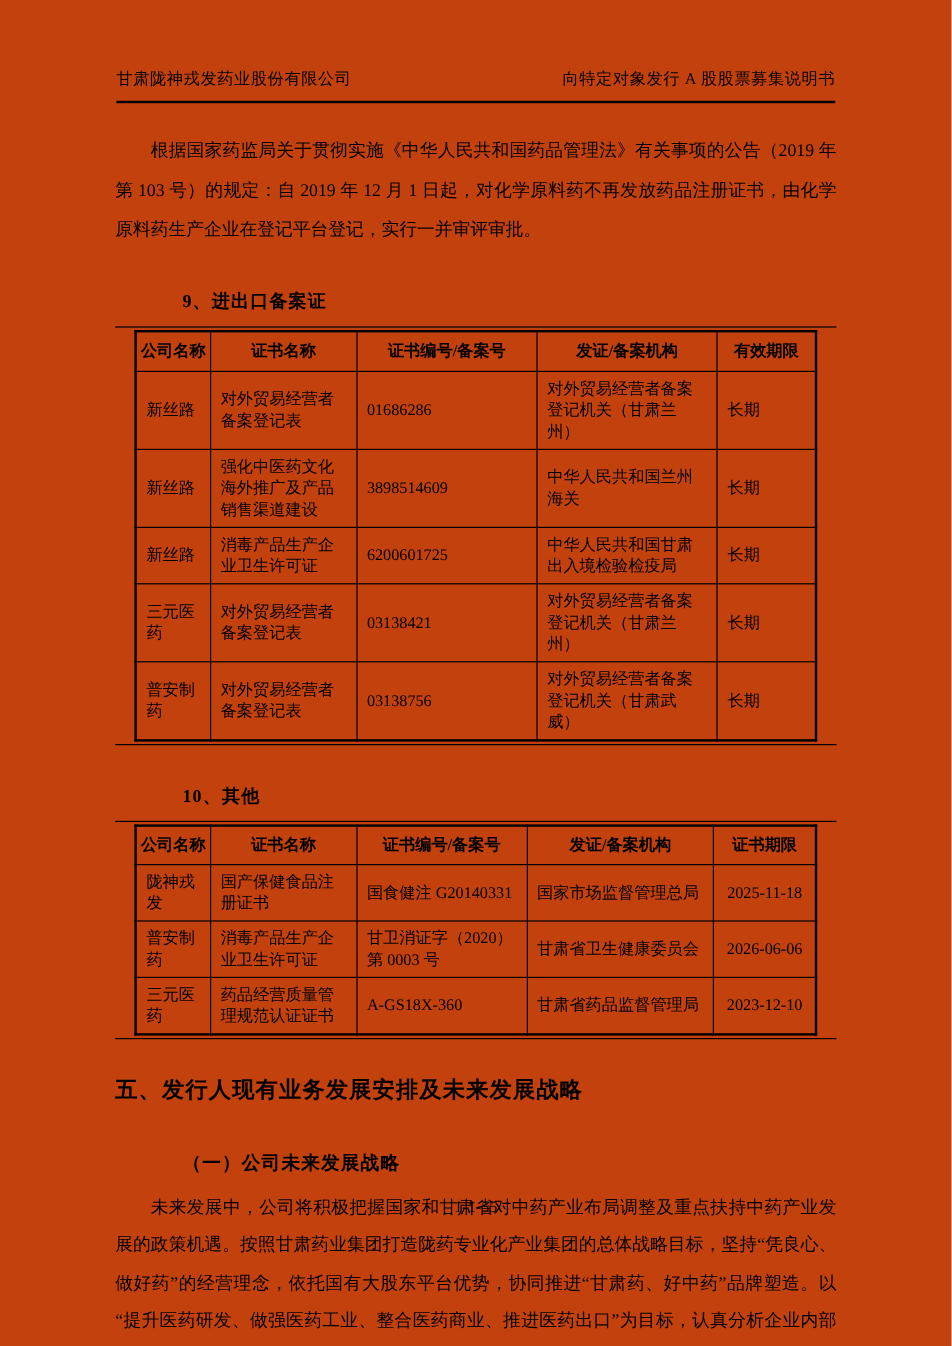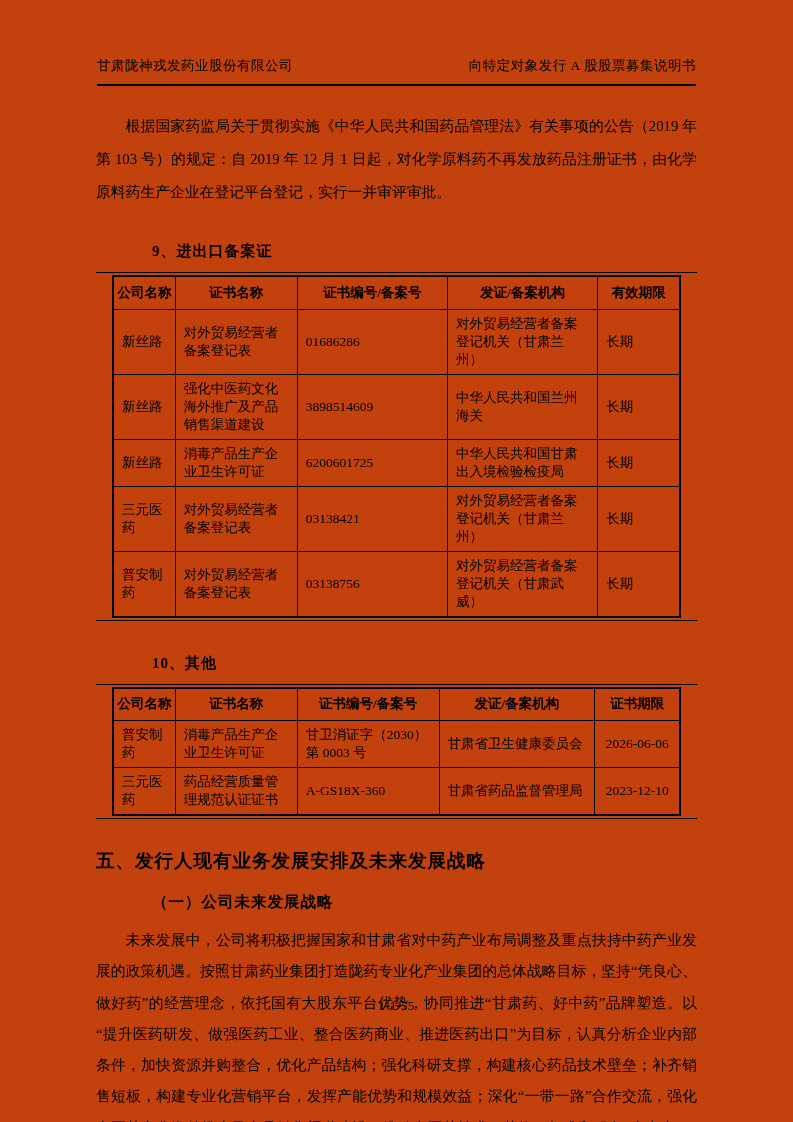--- a/index.html
+++ b/index.html
@@ -51,21 +51,21 @@
   .h-chapter {
     font-size: 18.5px;
     font-weight: bold;
     margin-top: 29px;
     letter-spacing: 1px;
   }
   .h-sub {
     font-size: 15.5px;
     font-weight: bold;
     padding-left: 56px;
-    margin-top: 19px;
+    margin-top: 39px;
     letter-spacing: 1px;
   }
 
   
   .table-wrap {
     margin-top: 11px;
     border-top: 1px solid #000;
     border-bottom: 1px solid #000;
     padding: 2px 16px;
   }
@@ -193,23 +193,30 @@
           <tr>
             <th>公司名称</th>
             <th>证书名称</th>
             <th>证书编号/备案号</th>
             <th>发证/备案机构</th>
             <th>证书期限</th>
           </tr>
         </thead>
         <tbody>
           <tr>
+            <td>陇神戎发</td>
+            <td>国产保健食品注册证书</td>
+            <td class="num">国食健注 G20140331</td>
+            <td>国家市场监督管理总局</td>
+            <td class="c5">2025-11-18</td>
+          </tr>
+          <tr>
             <td>普安制药</td>
             <td>消毒产品生产企业卫生许可证</td>
-            <td class="num">甘卫消证字（2030）第 0003 号</td>
+            <td class="num">甘卫消证字（2020）第 0003 号</td>
             <td>甘肃省卫生健康委员会</td>
             <td class="c5">2026-06-06</td>
           </tr>
           <tr>
             <td>三元医药</td>
             <td>药品经营质量管理规范认证证书</td>
             <td class="num">A-GS18X-360</td>
             <td>甘肃省药品监督管理局</td>
             <td class="c5">2023-12-10</td>
           </tr>

